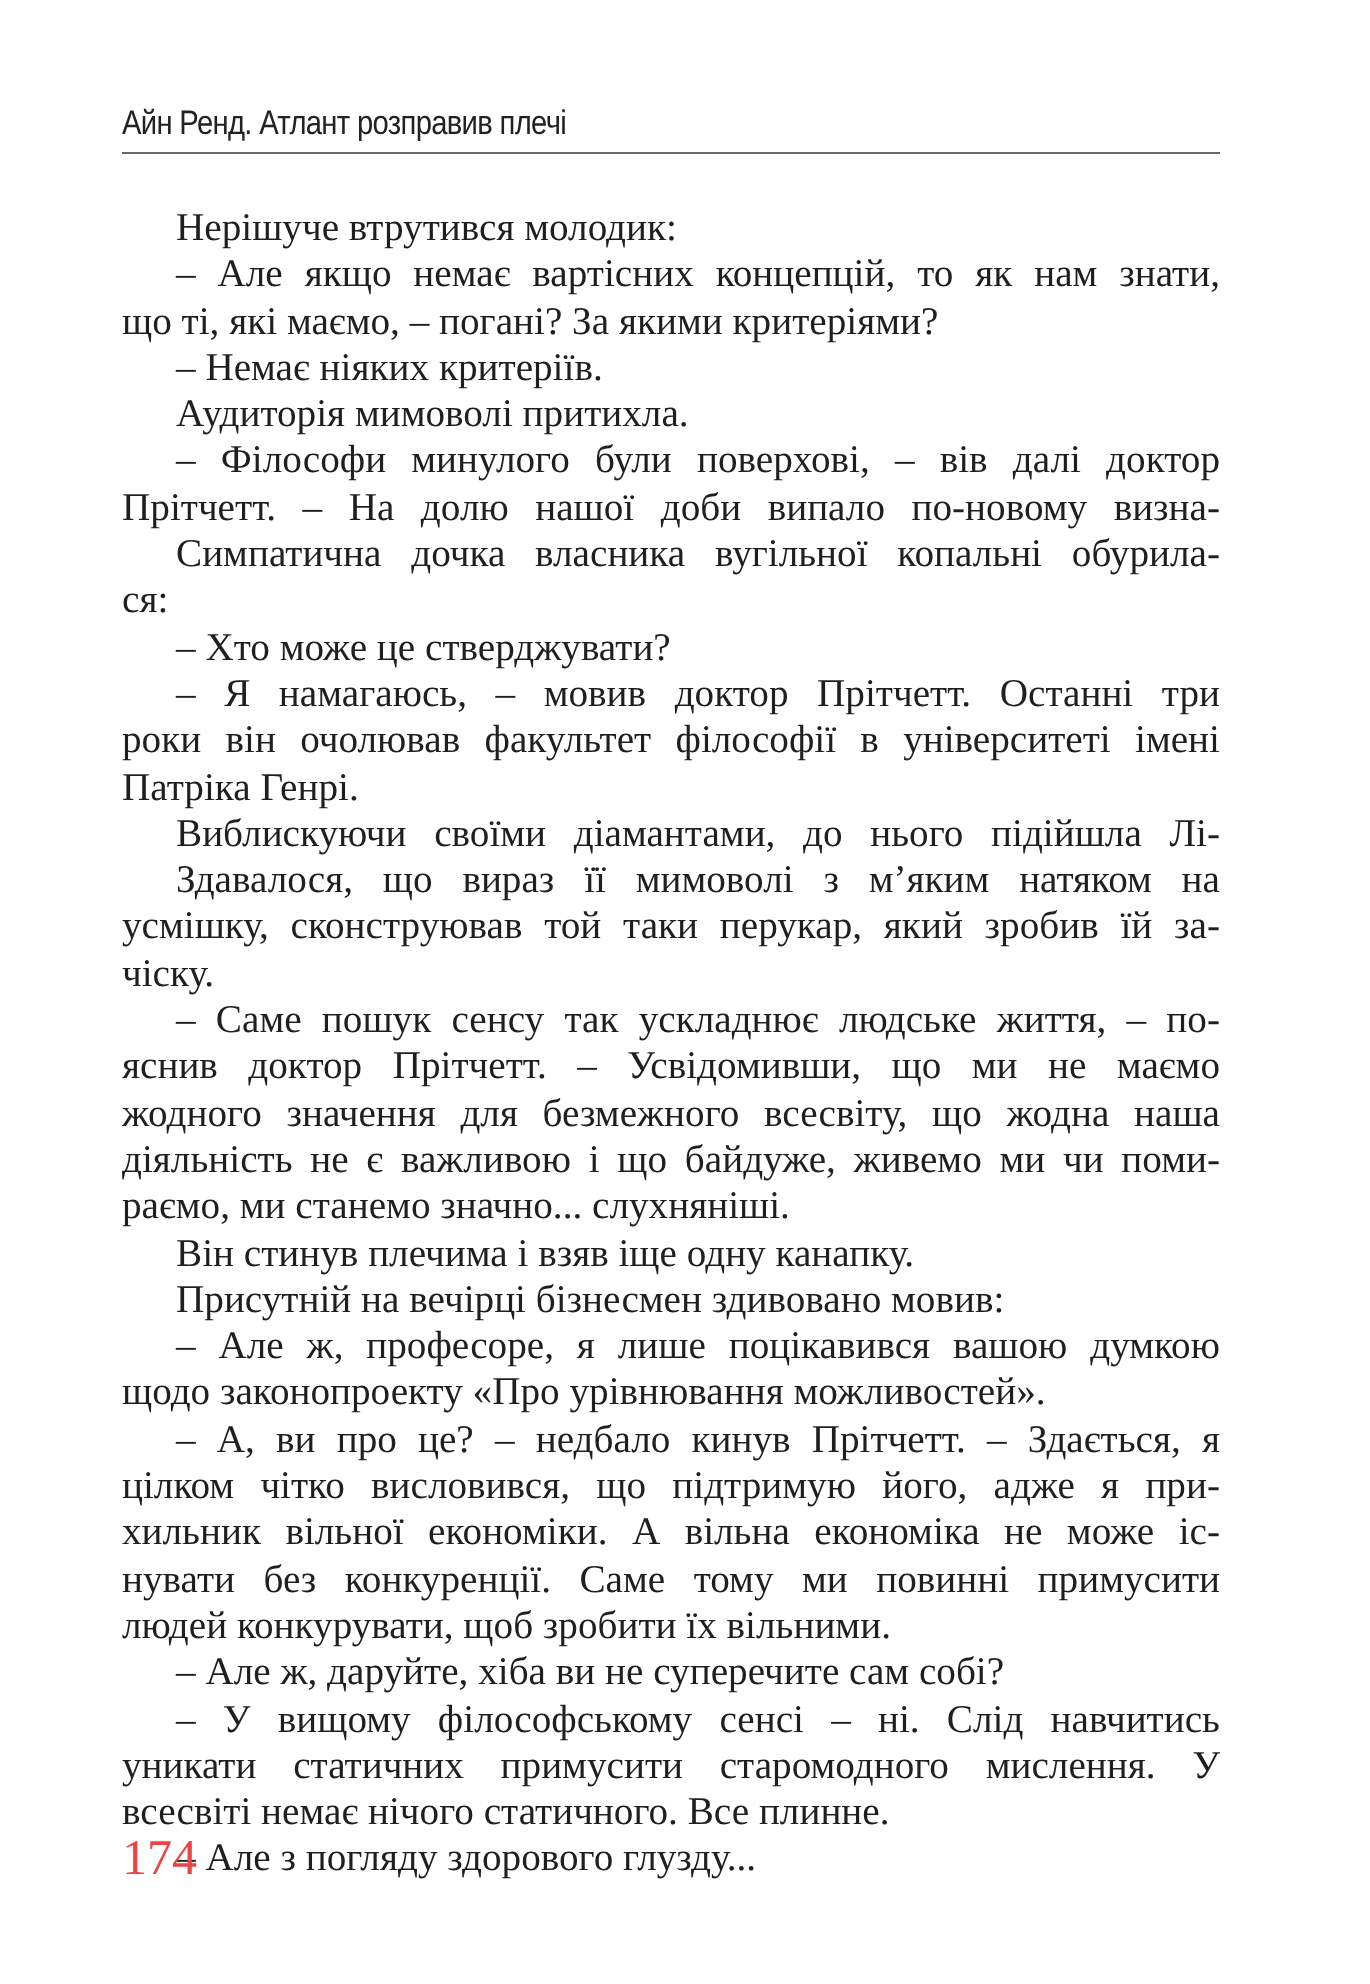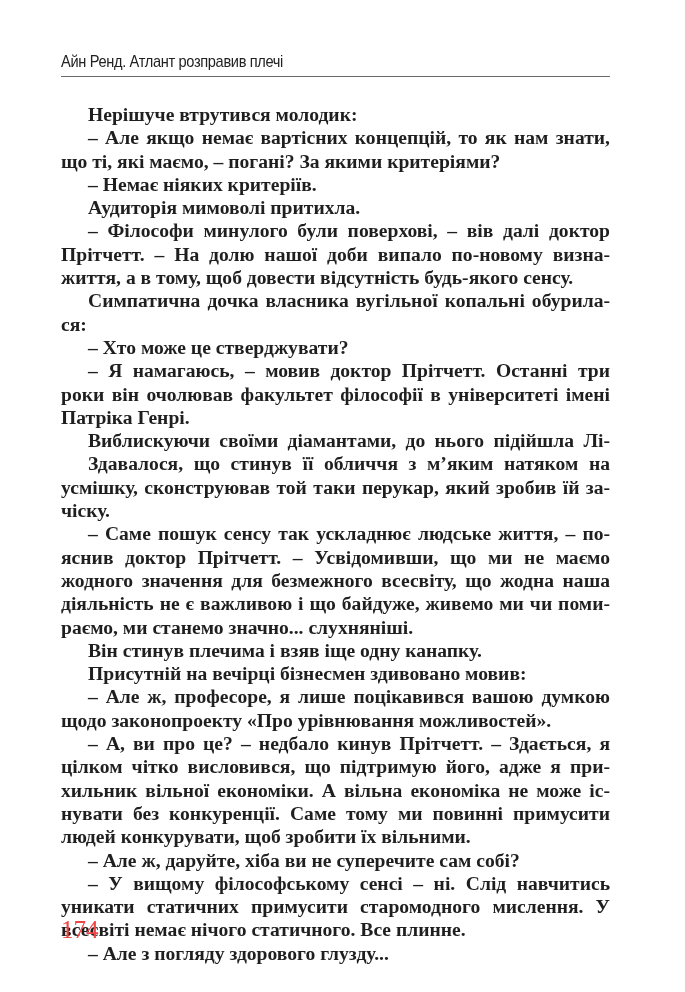--- a/index.html
+++ b/index.html
@@ -11,21 +11,21 @@
     font-size: 17px; color: #222; letter-spacing: -0.4px;
     transform: scaleX(0.86); transform-origin: left top;
     white-space: nowrap;
   }
   .rule { position: absolute; left: 61px; top: 76px; width: 549px; height: 1px; background: #6a6a6a; }
   .body-text {
     position: absolute; left: 61px; top: 103px; width: 549px;
     font-family: "Liberation Serif", serif; font-size: 19.6px; line-height: 23.3px;
     color: #1f1f1f;
   }
-  .line { display: block; white-space: nowrap; height: 23.3px; text-align: justify; text-align-last: justify; font-weight: bold; }
+  .line { display: block; white-space: nowrap; height: 23.3px; text-align: justify; text-align-last: justify; }
   .line.last { text-align-last: left; }
   .line.indent { padding-left: 27px; }
   .page-number {
     position: absolute; left: 61px; top: 916px;
     font-family: "Liberation Serif", serif; font-size: 25px; color: #ef4444;
   }
 </style>
 </head>
 <body>
 
@@ -33,29 +33,28 @@
   <div class="running-head">Айн Ренд. Атлант розправив плечі</div>
   <div class="rule"></div>
   <div class="body-text" id="body-text">
       <span class="line indent last">Нерішуче втрутився молодик:</span>
       <span class="line indent">– Але якщо немає вартісних концепцій, то як нам знати,</span>
       <span class="line last">що ті, які маємо, – погані? За якими критеріями?</span>
       <span class="line indent last">– Немає ніяких критеріїв.</span>
       <span class="line indent last">Аудиторія мимоволі притихла.</span>
       <span class="line indent">– Філософи минулого були поверхові, – вів далі доктор</span>
       <span class="line">Прітчетт. – На долю нашої доби випало по-новому визна-</span>
-      <span class="line last">життя, а в тому, щоб довести відсутність будь-якого сенсу.</span>
       <span class="line indent">Симпатична дочка власника вугільної копальні обурила-</span>
       <span class="line last">ся:</span>
       <span class="line indent last">– Хто може це стверджувати?</span>
       <span class="line indent">– Я намагаюсь, – мовив доктор Прітчетт. Останні три</span>
       <span class="line">роки він очолював факультет філософії в університеті імені</span>
       <span class="line last">Патріка Генрі.</span>
       <span class="line indent">Виблискуючи своїми діамантами, до нього підійшла Лі-</span>
-      <span class="line indent">Здавалося, що стинув її обличчя з м’яким натяком на</span>
+      <span class="line indent">Здавалося, що вираз її мимоволі з м’яким натяком на</span>
       <span class="line">усмішку, сконструював той таки перукар, який зробив їй за-</span>
       <span class="line last">чіску.</span>
       <span class="line indent">– Саме пошук сенсу так ускладнює людське життя, – по-</span>
       <span class="line">яснив доктор Прітчетт. – Усвідомивши, що ми не маємо</span>
       <span class="line">жодного значення для безмежного всесвіту, що жодна наша</span>
       <span class="line">діяльність не є важливою і що байдуже, живемо ми чи поми-</span>
       <span class="line last">раємо, ми станемо значно... слухняніші.</span>
       <span class="line indent last">Він стинув плечима і взяв іще одну канапку.</span>
       <span class="line indent last">Присутній на вечірці бізнесмен здивовано мовив:</span>
       <span class="line indent">– Але ж, професоре, я лише поцікавився вашою думкою</span>

